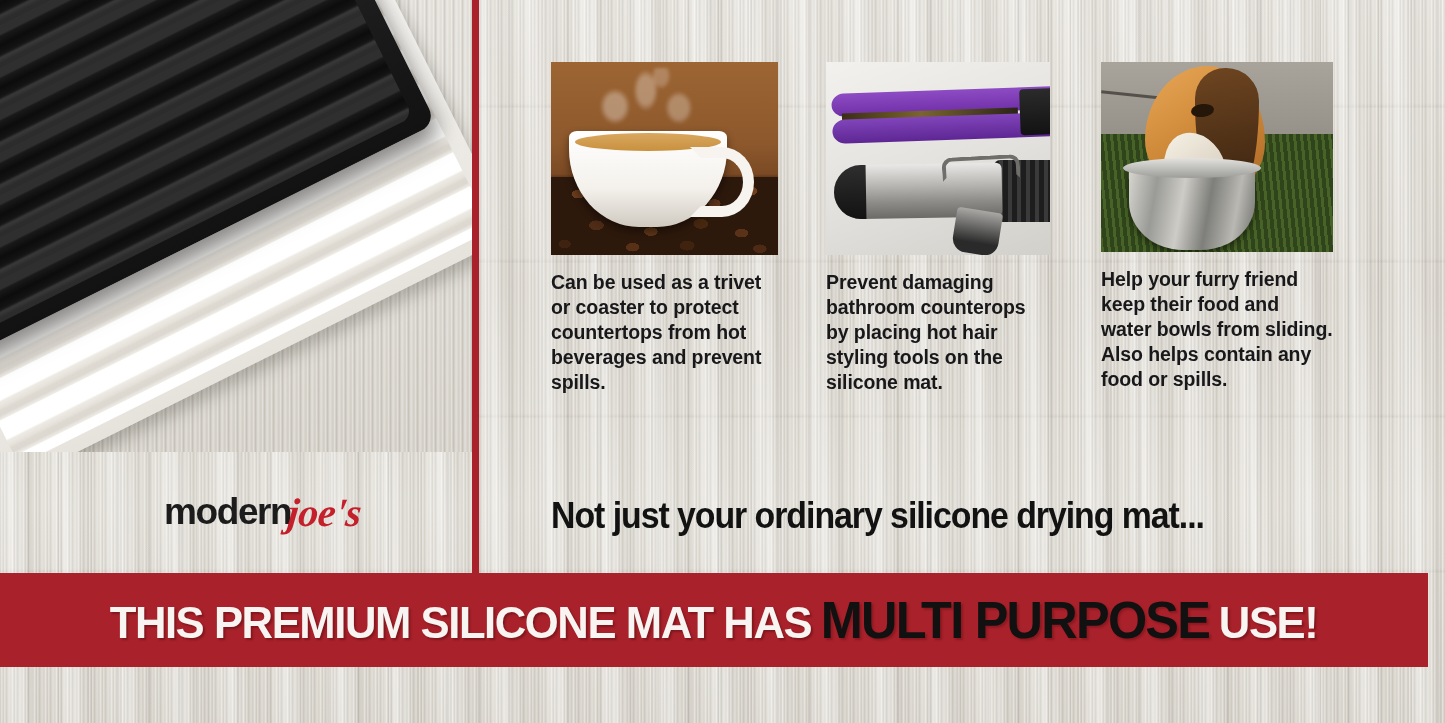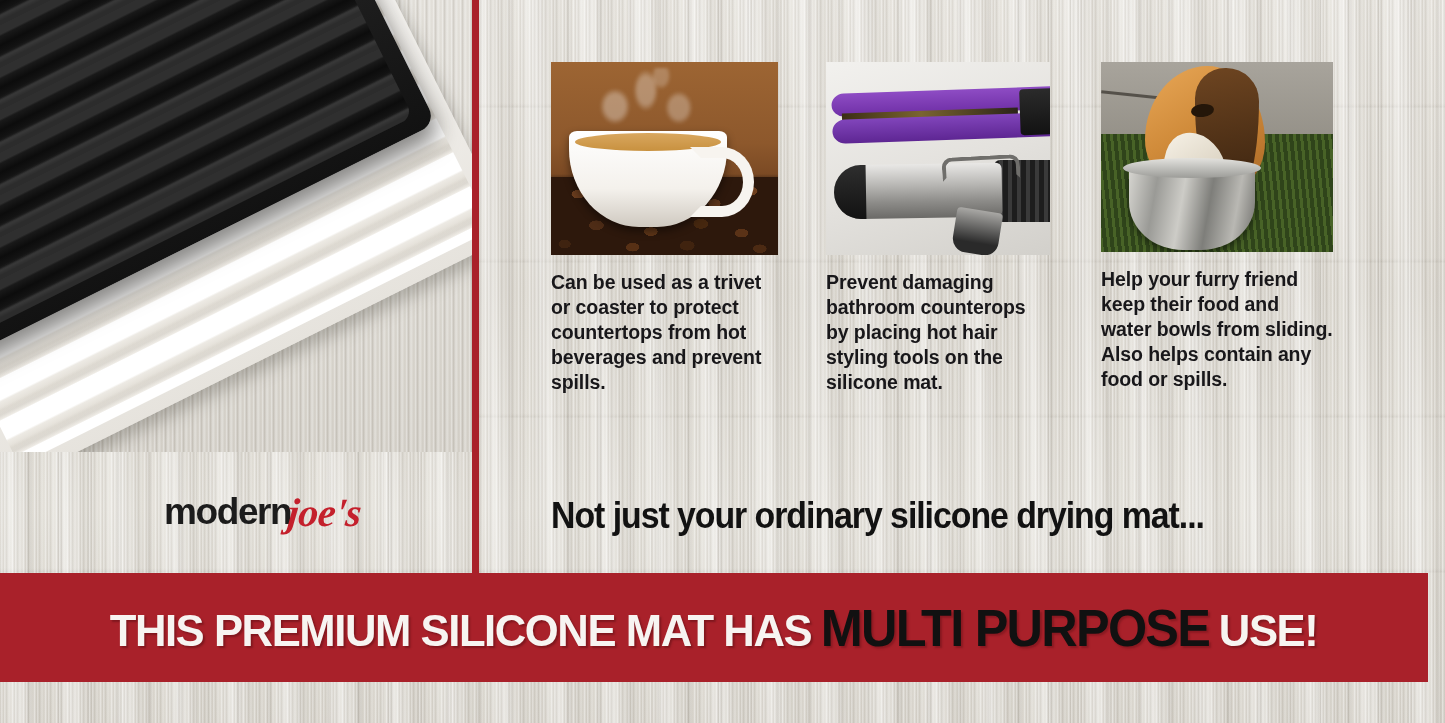--- a/index.html
+++ b/index.html
@@ -496,21 +496,21 @@
     transform-origin: left center;
     white-space: nowrap;
   }
 
   
   .banner {
     position: absolute;
     left: 0;
     top: 573px;
     width: 1428px;
-    height: 109px;
+    height: 94px;
     background: #a9212a;
     display: flex;
     align-items: center;
     justify-content: center;
     gap: 0;
   }
   .banner-inner {
     display: flex;
     align-items: baseline;
     white-space: nowrap;

